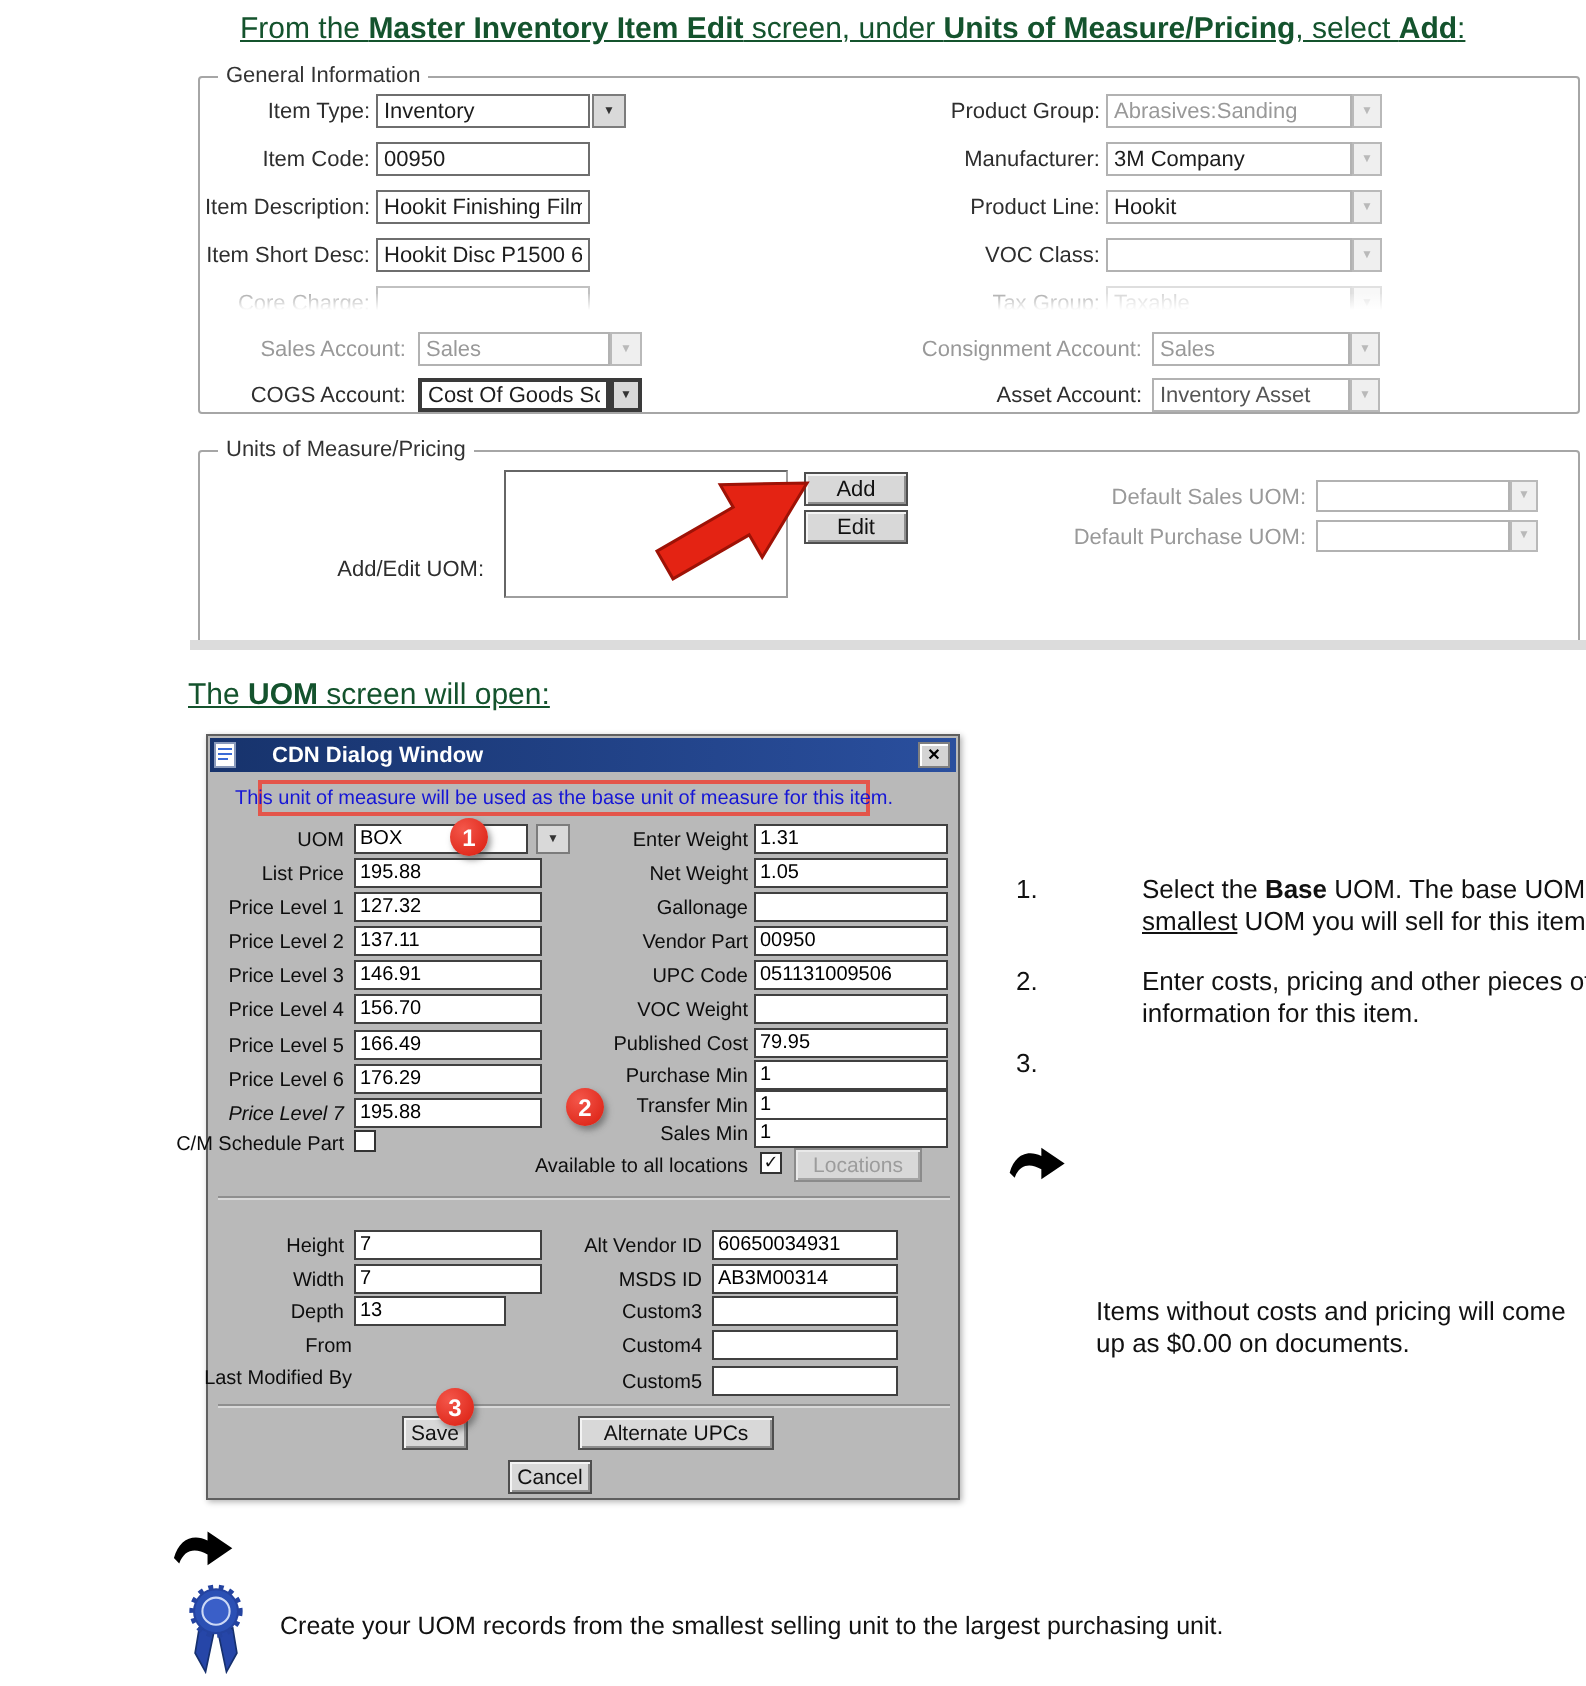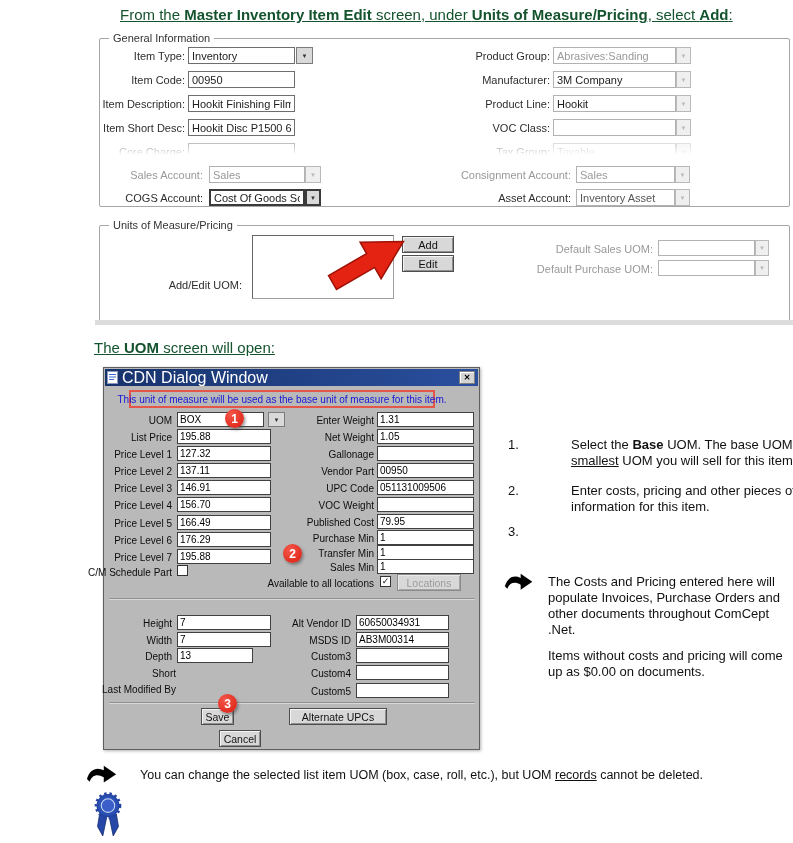--- a/index.html
+++ b/index.html
@@ -23,21 +23,21 @@
   .emph{border:2px solid #3a3a3a !important}
   .faded{opacity:.42}
   .fadeveil{position:absolute;background:linear-gradient(180deg,rgba(255,255,255,.1),#fff 45%,#fff 78%,rgba(255,255,255,.55));}
   .btn{position:absolute;background:#d8d8d8;border:1px solid #4e4e4e;box-shadow:inset 1px 1px 0 #f4f4f4,inset -1px -1px 0 #8f8f8f;font-size:11px;color:#111;display:flex;align-items:center;justify-content:center;box-sizing:border-box;font-family:inherit;padding:0;}
   .listbox{position:absolute;background:#fff;border:1px solid #9e9e9e;border-top-color:#666;border-left-color:#666;}
   .shot-bottom{position:absolute;left:0;top:287px;width:698px;height:5px;background:#dcdcdc;}
 
   
   #dialog{position:absolute;left:103px;top:367px;width:377px;height:383px;background:#b9b9b9;border:1px solid #5f5f5f;box-sizing:border-box;box-shadow:1px 1px 3px rgba(0,0,0,.3);}
   .titlebar{position:absolute;left:1px;top:1px;width:373px;height:17px;background:linear-gradient(90deg,#17336c,#2a4f9e);display:flex;align-items:center;padding:0 2px;box-sizing:border-box;}
-  .title-text{color:#fff;font-size:16px;font-weight:normal;margin-left:4px;white-space:nowrap;}
+  .title-text{color:#fff;font-size:11px;font-weight:bold;margin-left:18px;white-space:nowrap;}
   .xbtn{position:absolute;right:4px;top:3px;width:16px;height:13px;background:#d4d4d4;border:1px solid #7f7f7f;box-shadow:inset 1px 1px 0 #fff;font-size:8px;font-weight:bold;color:#000;display:flex;align-items:center;justify-content:center;line-height:1;box-sizing:border-box;}
   .msgbox{position:absolute;left:25px;top:22px;width:306px;height:18px;border:2px solid #e4554a;display:flex;align-items:center;justify-content:center;box-sizing:border-box;}
   .msgtext{font-size:10px;color:#1616d6;white-space:nowrap;}
   .dlbl{position:absolute;font-size:10px;color:#0d0d0d;text-align:right;line-height:12px;white-space:nowrap;}
   .dl-left{right:307px;width:110px}.dl-right{right:105px;width:140px}.dl-bright{right:128px;width:110px}.dl-bleft{right:303px;width:110px}
   .dfld{position:absolute;height:15px;border:1px solid #404040;background:#fff;font-family:inherit;font-size:10px;color:#000;padding:0 2px;box-sizing:border-box;}
   .dchk{position:absolute;width:11px;height:11px;background:#fff;border:1px solid #333;font-size:9px;line-height:9px;text-align:center;box-sizing:border-box;color:#111;}
   .dsep{position:absolute;left:5px;width:366px;height:0;border-top:1px solid #8f8f8f;border-bottom:1px solid #d9d9d9;}
   .dbtn{font-size:10.5px;height:17px;}
   .dbtn.off{color:#9c9c9c;border-color:#8b8b8b;box-shadow:inset 1px 1px 0 #e9e9e9, inset -1px -1px 0 #a5a5a5;}
@@ -203,21 +203,21 @@
   <div class="dlbl dl-left" style="top:98px;">Price Level 2</div>
   <input class="dfld" style="left: 73px; top: 95px; width: 94px;" value="137.11">
   <div class="dlbl dl-left" style="top:115px;">Price Level 3</div>
   <input class="dfld" style="left: 73px; top: 112px; width: 94px;" value="146.91">
   <div class="dlbl dl-left" style="top:132px;">Price Level 4</div>
   <input class="dfld" style="left: 73px; top: 129px; width: 94px;" value="156.70">
   <div class="dlbl dl-left" style="top:150px;">Price Level 5</div>
   <input class="dfld" style="left: 73px; top: 147px; width: 94px;" value="166.49">
   <div class="dlbl dl-left" style="top:167px;">Price Level 6</div>
   <input class="dfld" style="left: 73px; top: 164px; width: 94px;" value="176.29">
-  <div class="dlbl dl-left" style="top:184px;">Price Level 7</div>
+  <div class="dlbl dl-left" style="top:184px;font-style:italic;">Price Level 7</div>
   <input class="dfld" style="left: 73px; top: 181px; width: 94px;" value="195.88">
 
   <div class="dlbl dl-left" style="top:199px;">C/M Schedule Part</div>
   <span class="dchk" style="left:73px;top:197px;"></span>
 
   <div class="dlbl dl-right" style="top:47px;">Enter Weight</div>
   <input class="dfld" style="left: 273px; top: 44px; width: 97px;" value="1.31">
   <div class="dlbl dl-right" style="top:64px;">Net Weight</div>
   <input class="dfld" style="left: 273px; top: 61px; width: 97px;" value="1.05">
   <div class="dlbl dl-right" style="top:81px;">Gallonage</div>
@@ -244,60 +244,59 @@
   <button class="btn dbtn off" style="left:293px;top:206px;width:64px;">Locations</button>
 
   <div class="dsep" style="top:230px;"></div>
 
   <div class="dlbl dl-left" style="top:250px;">Height</div>
   <input class="dfld" style="left: 73px; top: 247px; width: 94px;" value="7">
   <div class="dlbl dl-left" style="top:267px;">Width</div>
   <input class="dfld" style="left: 73px; top: 264px; width: 94px;" value="7">
   <div class="dlbl dl-left" style="top:283px;">Depth</div>
   <input class="dfld" style="left: 73px; top: 280px; width: 76px;" value="13">
-  <div class="dlbl dl-bleft" style="top:300px;">Short</div>
+  <div class="dlbl dl-bleft" style="top:300px;">From</div>
   <div class="dlbl dl-bleft" style="top:316px;">Last Modified By</div>
 
   <div class="dlbl dl-bright" style="top:250px;">Alt Vendor ID</div>
   <input class="dfld" style="left: 252px; top: 247px; width: 93px;" value="60650034931">
   <div class="dlbl dl-bright" style="top:267px;">MSDS ID</div>
   <input class="dfld" style="left: 252px; top: 264px; width: 93px;" value="AB3M00314">
   <div class="dlbl dl-bright" style="top:283px;">Custom3</div>
   <input class="dfld" style="left: 252px; top: 280px; width: 93px;" value="">
   <div class="dlbl dl-bright" style="top:300px;">Custom4</div>
   <input class="dfld" style="left: 252px; top: 297px; width: 93px;" value="">
   <div class="dlbl dl-bright" style="top:318px;">Custom5</div>
   <input class="dfld" style="left: 252px; top: 315px; width: 93px;" value="">
 
   <div class="dsep" style="top:334px;"></div>
 
   <button class="btn dbtn" style="left:97px;top:340px;width:33px;">Save</button>
-  <button class="btn dbtn" style="left:115px;top:340px;width:42px;margin-top:22px;">Cancel</button>
+  <button class="btn dbtn" style="left:150px;top:340px;width:42px;margin-top:22px;">Cancel</button>
   <button class="btn dbtn" style="left:185px;top:340px;width:98px;">Alternate UPCs</button>
   <div class="badge" style="left:114px;top:326px;">3</div>
 </div>
 
 <div class="stepnum" style="top:437px;">1.</div>
 <div class="steptext" style="top:437px;"><span>Select the </span><span class="b">Base</span><span> UOM. The base UOM the </span><span class="u">smallest</span><span> UOM you will sell for this item.</span></div>
 <div class="stepnum" style="top:483px;">2.</div>
 <div class="steptext" style="top:483px;"><span>Enter costs, pricing and other pieces of information for this item.</span></div>
 <div class="stepnum" style="top:524px;">3.</div>
 
 <svg class="iconbox" style="left:504px;top:572px;" width="30" height="22" viewBox="0 0 36 26">
   <path d="M1 17 C4 6 12 3 20 7 L20 2 L34 11.5 L20 21 L20 15 C13 11 7 12 4 20 Z" fill="#000"></path>
 </svg>
-<div class="sidenote" style="top:574px;">The Costs and Pricing entered here will populate Invoices, Purchase Orders and other documents throughout ComCept .Net.</div>
 <div class="sidenote" style="top:648px;">Items without costs and pricing will come up as $0.00 on documents.</div>
 
 <svg class="iconbox" style="left:86px;top:764px;" width="32" height="23" viewBox="0 0 36 26">
   <path d="M1 17 C4 6 12 3 20 7 L20 2 L34 11.5 L20 21 L20 15 C13 11 7 12 4 20 Z" fill="#000"></path>
 </svg>
-<div class="fnote" style="left:140px;top:768px;width:645px;"><span>You can change the selected list item UOM (box, case, roll, etc.), but UOM </span><span class="u">records</span><span> cannot be deleted.</span></div>
 
 <svg class="iconbox" style="left:90px;top:792px;" width="36" height="46" viewBox="0 0 34 44">
   <polygon points="9,21 16,23 12,42 7,33" fill="#2646a8" stroke="#16306e" stroke-width="0.8"></polygon>
   <polygon points="18,23 25,21 27,33 22,42" fill="#2646a8" stroke="#16306e" stroke-width="0.8"></polygon>
   <circle cx="17" cy="13" r="11" fill="#2443a0" stroke="#2443a0" stroke-width="3.5" stroke-dasharray="2.2,2.6"></circle>
   <circle cx="17" cy="13" r="10" fill="#2b50b4"></circle>
   <circle cx="17" cy="13" r="6.5" fill="#3a5fc8" stroke="#cdd9f5" stroke-width="1"></circle>
 </svg>
+<div class="fnote" style="left:140px;top:806px;width:645px;"><span>Create your UOM records from the smallest selling unit to the largest purchasing unit.</span></div>
 
 </div>
 
 </body></html>

